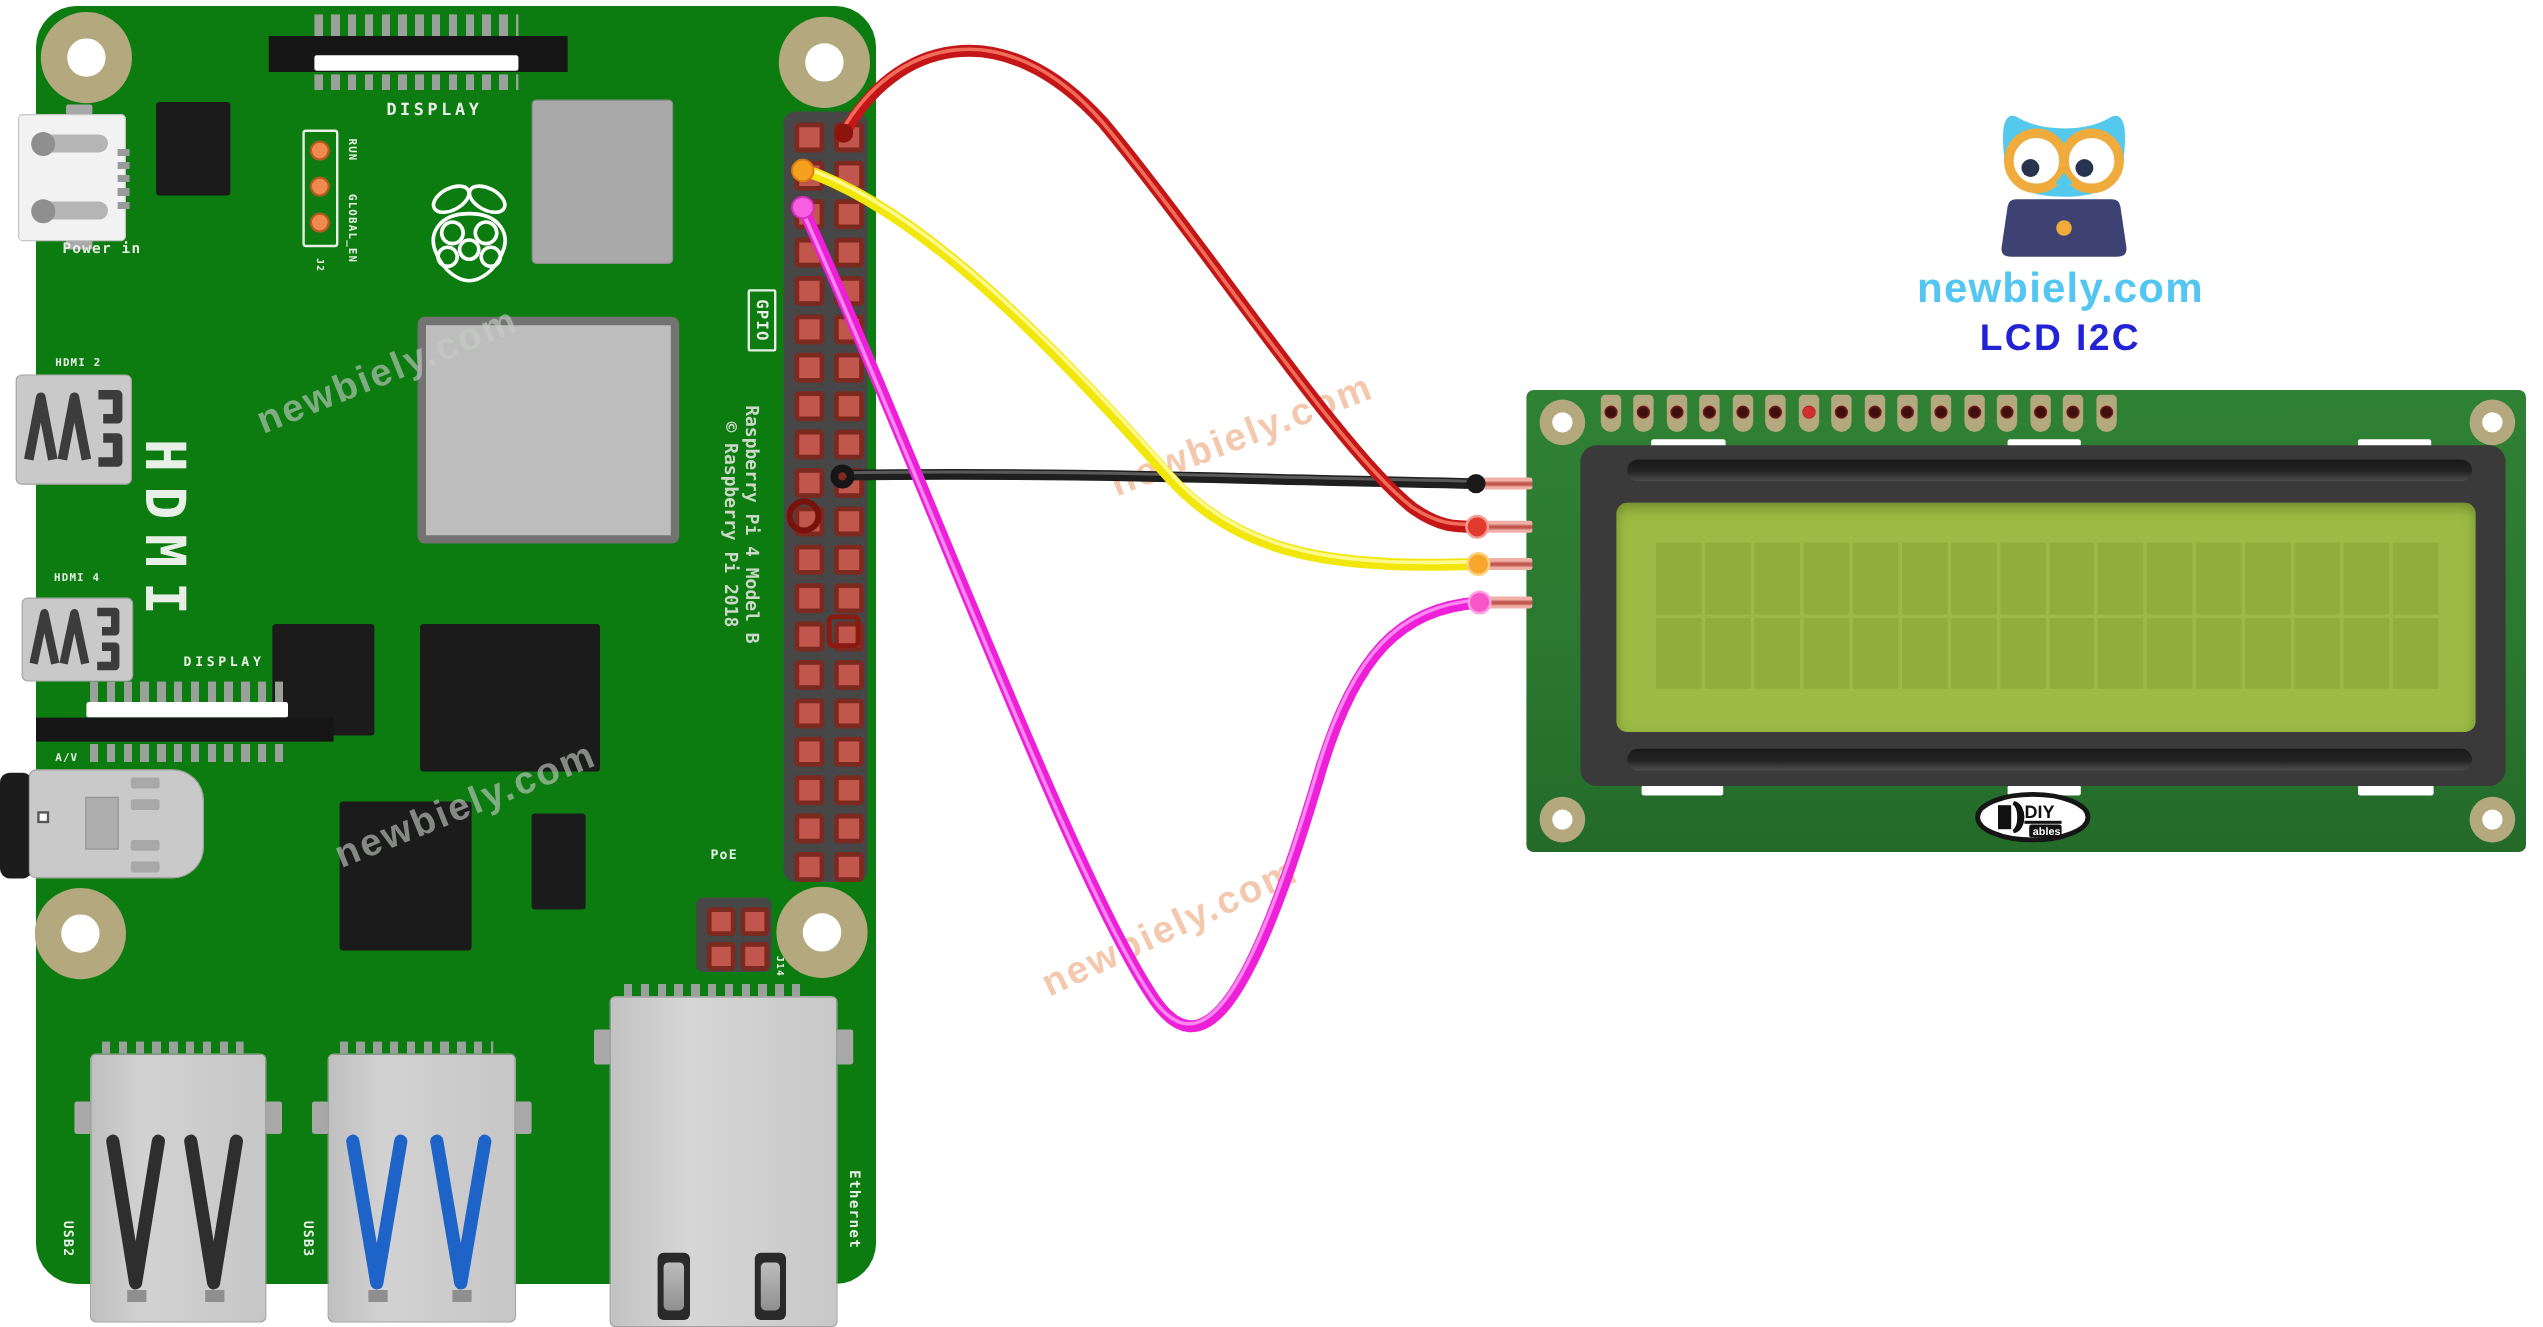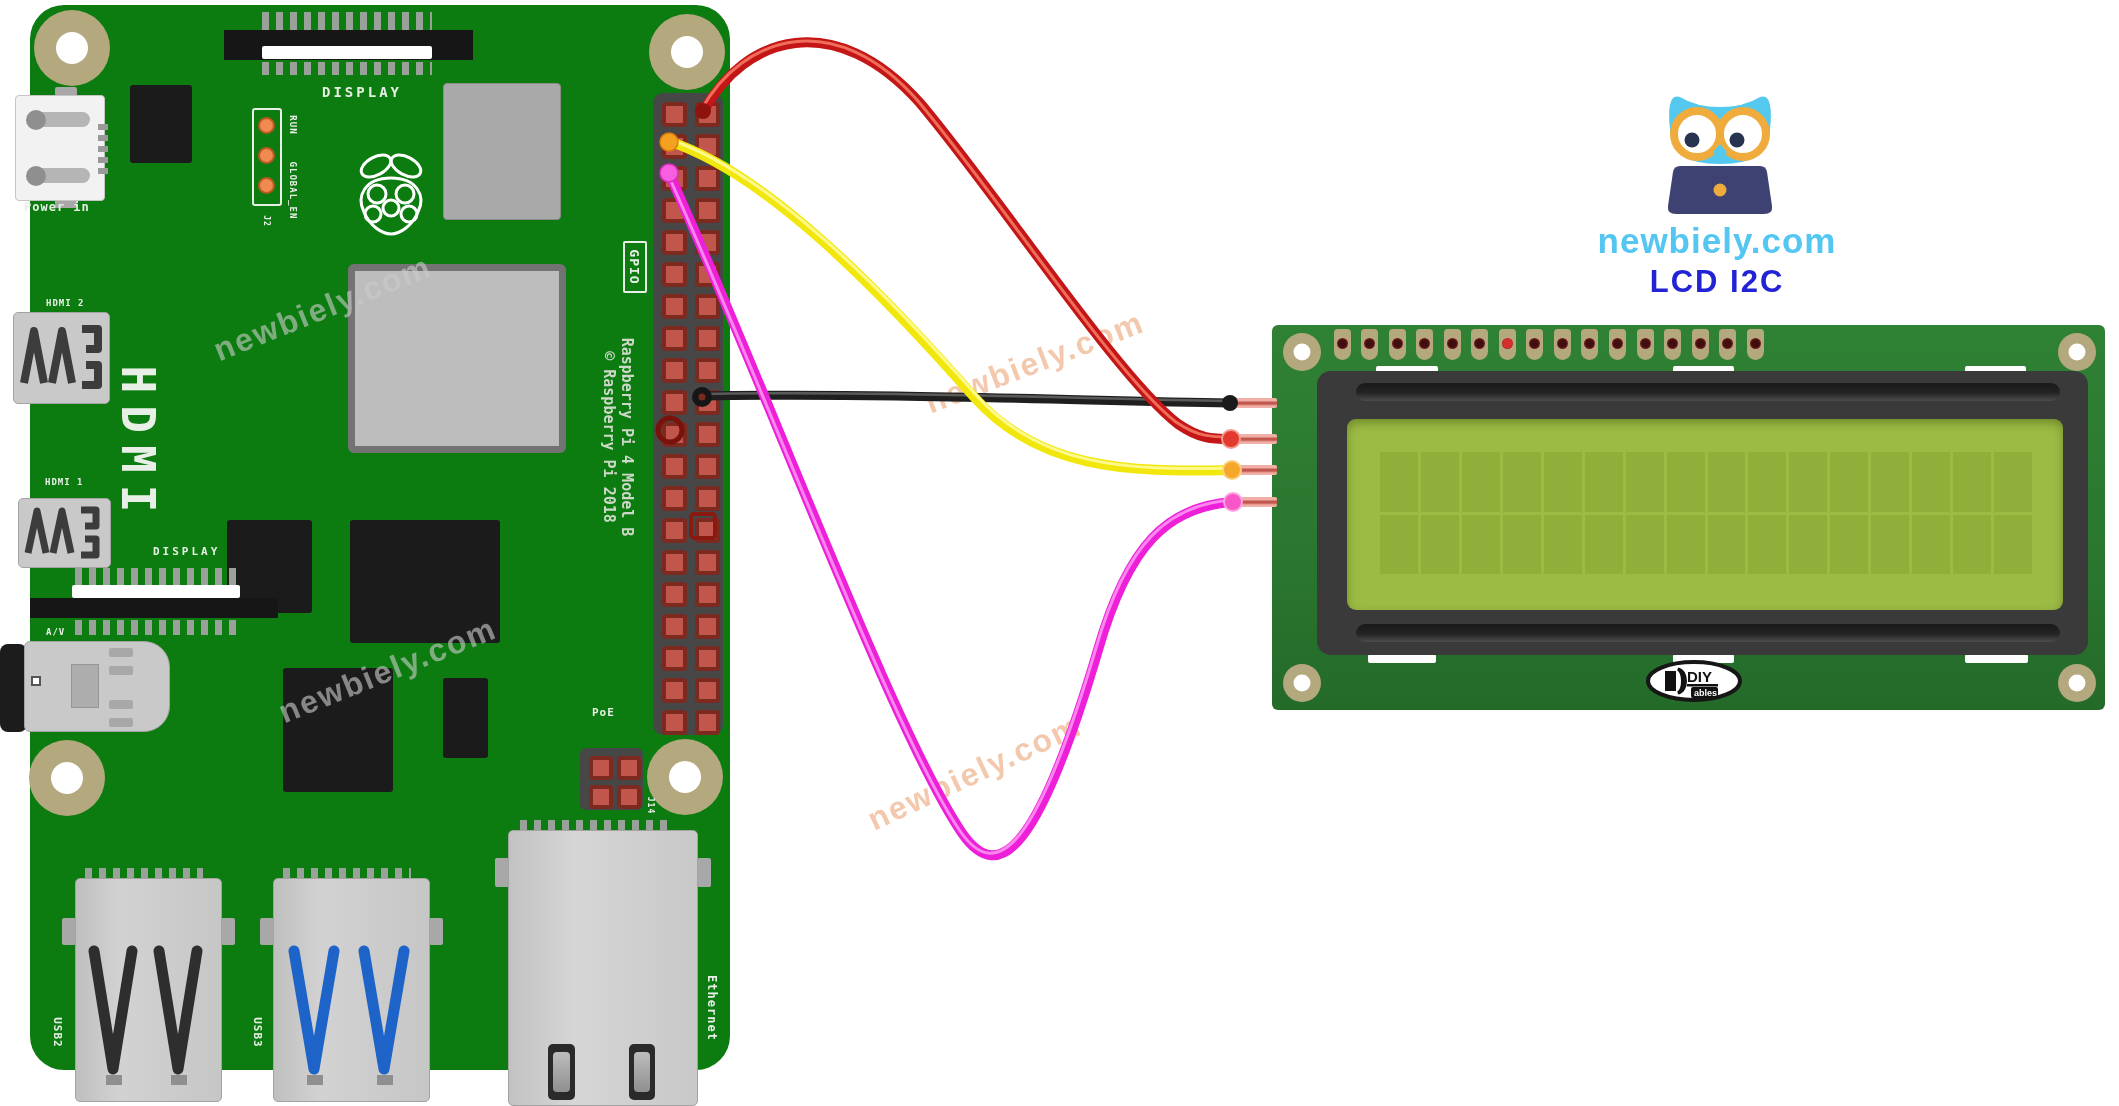--- a/index.html
+++ b/index.html
@@ -74,21 +74,21 @@
 
   <div class="abs tab" style="left:55px;top:87px;width:22px;height:9px;"></div>
   <div class="abs tab" style="left:55px;top:199px;width:22px;height:9px;"></div>
   <div class="abs" style="left:15px;top:95px;width:90px;height:106px;background:#f2f2f2;border:1px solid #c5c5c5;border-radius:4px;">
     <div class="abs" style="left:14px;top:16px;width:60px;height:15px;background:#b5b5b5;border-radius:8px;"></div>
     <div class="abs" style="left:10px;top:14px;width:20px;height:20px;background:#8f8f8f;border-radius:50%;"></div>
     <div class="abs" style="left:14px;top:72px;width:60px;height:15px;background:#b5b5b5;border-radius:8px;"></div>
     <div class="abs" style="left:10px;top:70px;width:20px;height:20px;background:#8f8f8f;border-radius:50%;"></div>
     <div class="abs" style="left:82px;top:28px;width:10px;height:52px;background:repeating-linear-gradient(180deg,#9a9a9a 0 6px,rgba(0,0,0,0) 6px 11px);"></div>
   </div>
-  <div class="abs silk" style="left:24px;top:200px;font-size:12px;">Power in</div>
+  <div class="abs silk" style="left:52px;top:200px;font-size:12px;">Power in</div>
 
   <div class="abs chip" style="left:130px;top:85px;width:62px;height:78px;"></div>
 
   <div class="abs teeth" style="left:262px;top:12px;width:170px;height:18px;"></div>
   <div class="abs blackbar" style="left:224px;top:30px;width:249px;height:30px;"></div>
   <div class="abs whitebar" style="left:262px;top:46px;width:170px;height:13px;"></div>
   <div class="abs teeth" style="left:262px;top:62px;width:170px;height:13px;"></div>
   <div class="abs silk" style="left:322px;top:84px;font-size:14px;letter-spacing:3px;">DISPLAY</div>
 
   <div class="abs" style="left:252px;top:108px;width:30px;height:98px;border:2px solid #e8efe6;border-radius:3px;"></div>
@@ -127,21 +127,21 @@
         <path d="M10 70 L20 18 L30 70"></path>
           <path d="M38 70 L48 18 L58 70"></path>
         <path d="M68 16 H84 V36 H72"></path>
           <path d="M72 52 H84 V72 H68"></path>
       </g>
     </svg>
   </div>
 
   <div class="abs silk ctr" style="left:38px;top:422px;width:200px;height:46px;font-size:46px;letter-spacing:12px;transform:rotate(90deg);">HDMI</div>
 
-  <div class="abs silk" style="left:45px;top:477px;font-size:9px;">HDMI 1</div>
+  <div class="abs silk" style="left:45px;top:477px;font-size:9px;">HDMI 4</div>
   <div class="abs port" style="left:18px;top:498px;width:93px;height:70px;">
     <svg width="91" height="68" viewBox="0 0 91 68">
       <g fill="none" stroke="#3c3c3c" stroke-width="7" stroke-linejoin="round">
         <path d="M9 54 L18 12 L27 54"></path>
           <path d="M34 54 L43 12 L52 54"></path>
         <path d="M62 11 H77 V27 H66"></path>
           <path d="M66 40 H77 V56 H62"></path>
       </g>
     </svg>
   </div>

